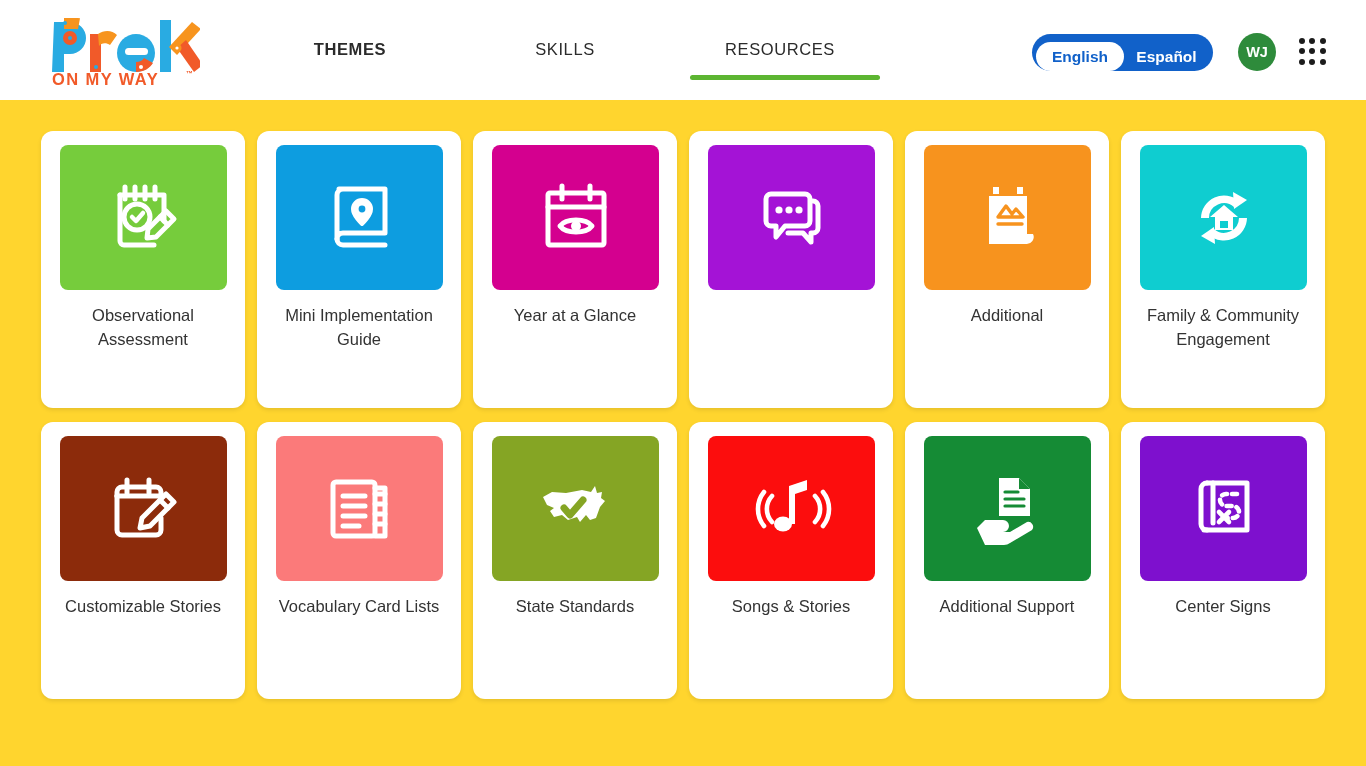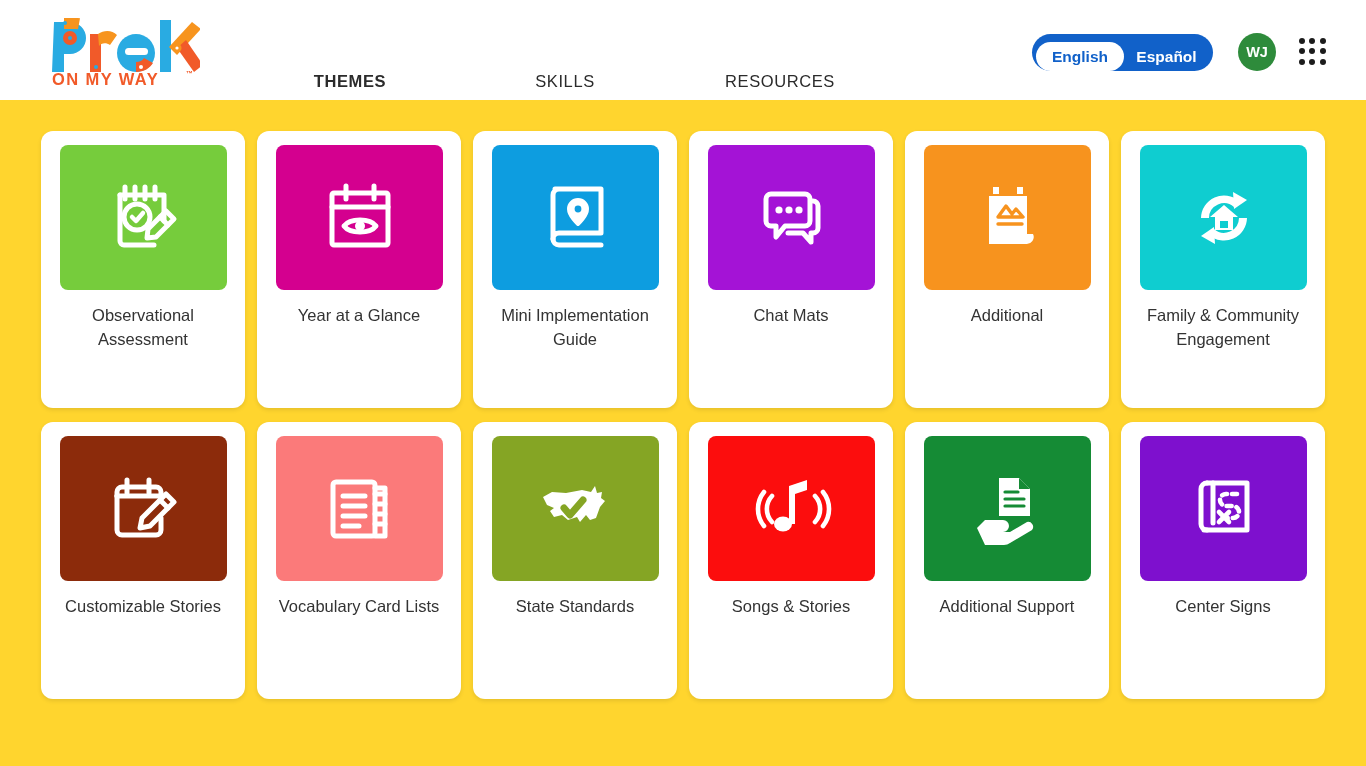--- a/index.html
+++ b/index.html
@@ -14,21 +14,21 @@
   .header {
     position: absolute; top: 0; left: 0;
     width: 1366px; height: 100px;
     background: #ffffff;
     display: flex; align-items: center;
   }
 
   .logo { position: absolute; left: 40px; top: 12px; width: 160px; height: 76px; }
   .logo svg { display: block; }
 
-  .nav { position: absolute; left: 290px; top: 0; height: 100px; width: 640px; margin-top: 32px; }
+  .nav { position: absolute; left: 290px; top: 0; height: 100px; width: 640px; }
   .nav-item {
     position: absolute; top: 40px;
     font-size: 16.5px; letter-spacing: .6px;
     color: #2b2b2b; text-align: center;
     white-space: nowrap;
     cursor: pointer;
   }
   .nav-item.themes    { left: 0;   width: 120px; font-weight: bold; }
   .nav-item.skills    { left: 215px; width: 120px; font-weight: normal; }
   .nav-item.resources { left: 430px; width: 120px; font-weight: normal; }
@@ -188,55 +188,54 @@
           <circle cx="36" cy="42" r="13"></circle>
           <path d="M31 42 l4 4 l7 -8" stroke-width="4.5"></path>
           <path d="M65 36 l8 8 l-18 18 l-9 1 l1 -9 z"></path>
           <path d="M59 42 l8 8"></path>
         </svg>
       </div>
       <div class="card-label">Observational Assessment</div>
     </div>
 
     <div class="card">
+      <div class="tile" style="background:#0D9DE0">
+        <svg width="86" height="86" viewBox="0 0 86 86" fill="none" stroke="#fff" stroke-width="5" stroke-linecap="round" stroke-linejoin="round">
+          <path d="M22 14 h46 v44 h-42 a6 6 0 0 0 -6 6 v-44 a6 6 0 0 1 6 -6 z"></path>
+          <path d="M20 64 a6 6 0 0 0 6 6 h42"></path>
+          <path d="M45 25 a9 9 0 0 1 9 9 c0 7 -9 15 -9 15 s-9 -8 -9 -15 a9 9 0 0 1 9 -9 z" fill="#fff" stroke="#fff" stroke-width="4"></path>
+          <circle cx="45" cy="34" r="3.4" fill="#0D9DE0" stroke="none"></circle>
+        </svg>
+      </div>
+      <div class="card-label">Mini Implementation Guide</div>
+    </div>
+
+    <div class="card">
       <div class="tile" style="background:#D4008F">
         <svg width="86" height="86" viewBox="0 0 86 86" fill="none" stroke="#fff" stroke-width="5" stroke-linecap="round" stroke-linejoin="round">
           <rect x="15" y="18" width="56" height="52" rx="2"></rect>
           <path d="M15 32 h56"></path>
           <path d="M29 11 v13 M57 11 v13"></path>
           <path d="M27 51 c6 -8 26 -8 32 0 c-6 8 -26 8 -32 0 z"></path>
           <circle cx="43" cy="51" r="5" fill="#fff" stroke="none"></circle>
         </svg>
       </div>
       <div class="card-label">Year at a Glance</div>
     </div>
 
     <div class="card">
-      <div class="tile" style="background:#0D9DE0">
-        <svg width="86" height="86" viewBox="0 0 86 86" fill="none" stroke="#fff" stroke-width="5" stroke-linecap="round" stroke-linejoin="round">
-          <path d="M22 14 h46 v44 h-42 a6 6 0 0 0 -6 6 v-44 a6 6 0 0 1 6 -6 z"></path>
-          <path d="M20 64 a6 6 0 0 0 6 6 h42"></path>
-          <path d="M45 25 a9 9 0 0 1 9 9 c0 7 -9 15 -9 15 s-9 -8 -9 -15 a9 9 0 0 1 9 -9 z" fill="#fff" stroke="#fff" stroke-width="4"></path>
-          <circle cx="45" cy="34" r="3.4" fill="#0D9DE0" stroke="none"></circle>
-        </svg>
-      </div>
-      <div class="card-label">Mini Implementation Guide</div>
-    </div>
-
-    <div class="card">
       <div class="tile" style="background:#A413D6">
         <svg width="86" height="86" viewBox="0 0 86 86" fill="none" stroke="#fff" stroke-width="5" stroke-linecap="round" stroke-linejoin="round">
           <path d="M17 24 a5 5 0 0 1 5 -5 h34 a5 5 0 0 1 5 5 v22 a5 5 0 0 1 -5 5 h-20 l-9 11 v-11 h-5 a5 5 0 0 1 -5 -5 z"></path>
           <path d="M64 26 a5 5 0 0 1 5 5 v22 a5 5 0 0 1 -5 5 h-2 v9 l-8 -9 h-15"></path>
           <circle cx="30" cy="35" r="3.6" fill="#fff" stroke="none"></circle>
           <circle cx="40" cy="35" r="3.6" fill="#fff" stroke="none"></circle>
           <circle cx="50" cy="35" r="3.6" fill="#fff" stroke="none"></circle>
         </svg>
       </div>
-      <div class="card-label">Chat Mats</div>
     </div>
 
     <div class="card">
       <div class="tile" style="background:#F7931E">
         <svg width="86" height="86" viewBox="0 0 86 86" xmlns="http://www.w3.org/2000/svg">
           <rect x="28" y="12" width="6" height="7" fill="#fff"></rect>
           <rect x="52" y="12" width="6" height="7" fill="#fff"></rect>
           <path d="M24 21 h38 v38 h-38 z" fill="#fff"></path>
           <path d="M24 59 h38 v4 a6 6 0 0 1 -6 6 h-32 z" fill="#fff"></path>
           <path d="M24 59 h44 a7 7 0 0 1 -7 10 h-37 z" fill="#fff"></path>

